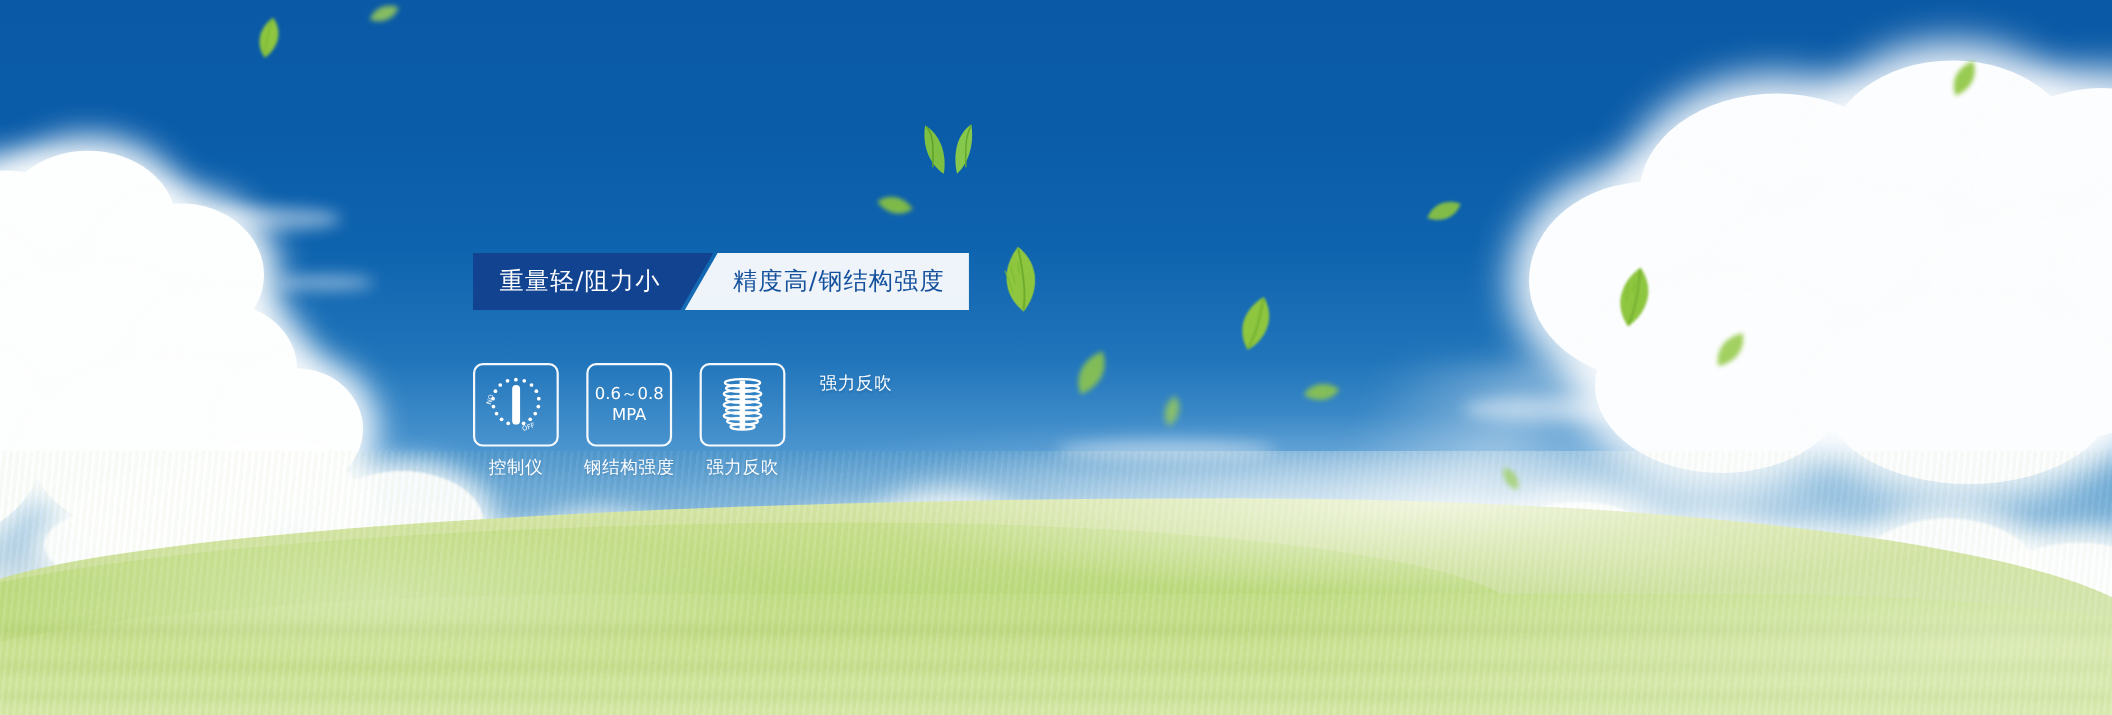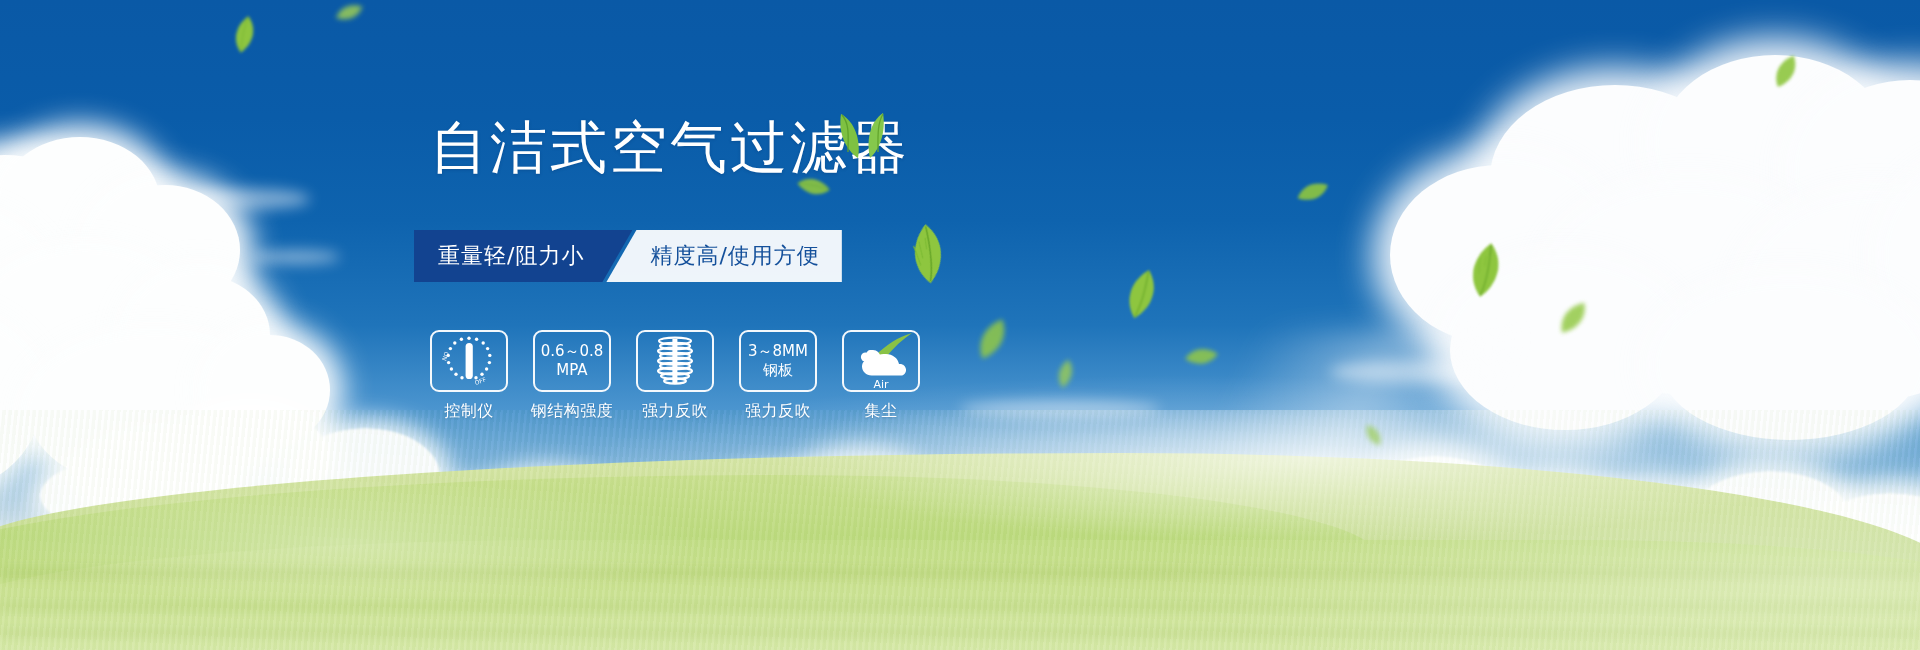--- a/index.html
+++ b/index.html
@@ -155,21 +155,21 @@
     position:absolute; left:430px; top:112px;
     font-size:57px; line-height:70px; letter-spacing:3px;
     color:#ffffff; font-weight:300; white-space:nowrap;
     font-family:"DejaVu Sans","Liberation Sans",sans-serif;
     text-shadow:0 1px 3px rgba(0,40,90,0.25);
   }
 
   .sprouts { position:absolute; left:828px; top:108px; width:70px; height:52px; }
 
   
-  .badge { position:absolute; left:414px; top:230px; height:52px; display:flex; }
+  .badge { position:absolute; left:430px; top:230px; height:52px; display:flex; }
   .badge-left {
     position:relative;
     background:#124390;
     padding:0 48px 0 24px;
     display:flex; align-items:center;
     font-size:22px; color:#ffffff; letter-spacing:1px;
     font-family:"DejaVu Sans","Liberation Sans",sans-serif;
     clip-path:polygon(0 0, 100% 0, calc(100% - 30px) 100%, 0 100%);
   }
   .badge-right {
@@ -179,21 +179,21 @@
     display:flex; align-items:center;
     font-size:22px; color:#14509b; letter-spacing:1px;
     font-family:"DejaVu Sans","Liberation Sans",sans-serif;
     clip-path:polygon(30px 0, 100% 0, 100% 100%, 0 100%);
   }
 
   
   .features { position:absolute; left:430px; top:330px; display:flex; gap:25px; }
   .feature { width:78px; display:flex; flex-direction:column; align-items:center; }
   .fbox {
-    width:78px; height:62px;
+    width:78px; height:76px;
     border:2px solid rgba(255,255,255,0.95);
     border-radius:9px;
     display:flex; align-items:center; justify-content:center;
     position:relative;
   }
   .fbox-text {
     color:#ffffff; font-size:15px; line-height:19px; text-align:center;
     letter-spacing:0px; font-weight:400;
     font-family:"DejaVu Sans","Liberation Sans",sans-serif;
   }
@@ -331,35 +331,34 @@
   </svg>
   <svg class="leaf" style="left:1770px;top:56px;width:32px;height:32px;transform:rotate(-20deg);filter:blur(1.8px);opacity:.9;" viewBox="0 0 40 40">
     <path d="M4 34 C4 14 20 4 36 4 C36 24 20 34 4 34 Z" fill="#8ec63f"></path>
   </svg>
   <svg class="leaf" style="left:1362px;top:424px;width:22px;height:22px;transform:rotate(100deg);filter:blur(2.6px);opacity:.7;" viewBox="0 0 40 40">
     <path d="M4 34 C4 14 20 4 36 4 C36 24 20 34 4 34 Z" fill="#9ccd55"></path>
   </svg>
 
   <div class="content">
 
-    <div class="title">自洁式空气过滤器</div>
 
     <svg class="sprouts" viewBox="0 0 70 52">
       <path d="M30 50 C18 42 10 26 13 6 C27 14 33 32 30 50 Z" fill="#7ec142"></path>
       <path d="M20 44 C20 30 22 16 14 7" stroke="#5fa12a" stroke-width="1.3" fill="none"></path>
       <path d="M42 50 C52 41 58 24 55 5 C42 14 38 32 42 50 Z" fill="#85c84c"></path>
       <path d="M50 44 C50 30 49 16 55 6" stroke="#63a62d" stroke-width="1.3" fill="none"></path>
     </svg>
 
     <div class="badge">
       <div class="badge-left">
         <span>重量轻/阻力小</span>
       </div>
       <div class="badge-right">
-        <span>精度高/使用方便</span>
+        <span>精度高/钢结构强度</span>
       </div>
     </div>
 
     <div class="features">
 
       <div class="feature">
         <div class="fbox">
           <svg width="62" height="56" viewBox="0 0 62 56">
             <g fill="#ffffff">
               <circle cx="31" cy="5.2" r="1.7"></circle>
@@ -414,40 +413,19 @@
                 <ellipse cx="27" cy="43" rx="14" ry="3.0"></ellipse>
                 <ellipse cx="27" cy="48" rx="11" ry="2.6"></ellipse>
               </g>
             </g>
           </svg>
         </div>
         <div class="fcap">强力反吹</div>
       </div>
 
       <div class="feature">
-        <div class="fbox">
-          <div class="fbox-text">
-            <div>3～8MM</div>
-            <div>钢板</div>
-          </div>
-        </div>
         <div class="fcap">强力反吹</div>
       </div>
 
-      <div class="feature">
-        <div class="fbox" style="overflow:hidden;">
-          <svg width="70" height="62" viewBox="0 0 70 62" style="margin-top:2px;">
-            <path d="M66 2 C52 6 40 14 30 24 L40 26 C48 16 57 8 66 2 Z" fill="#8ec63f" opacity="0.95"></path>
-            <g fill="#ffffff">
-              <path d="M27 19 C31 19 34 22 34.4 25.6 C37 24.4 40 25.8 40.8 28.4 L27 28.4 C22.4 28.4 20 25.6 20 23.4 C20 21 23 19 27 19 Z"></path>
-              <path d="M40 23 C46.6 23 52 27.4 53 33 C56.4 32.4 59.6 34.8 60 38.2 C60.4 41.6 58 44.6 54.6 44.6 L25.6 44.6 C20.2 44.6 16 40.4 16 35.6 C16 30.6 20.2 26.8 25.4 27.2 C27.4 24.6 33.4 23 40 23 Z"></path>
-              <circle cx="19.5" cy="26" r="4.6"></circle>
-              <circle cx="24.4" cy="22.2" r="3.2"></circle>
-            </g>
-            <text x="35" y="57" fill="#ffffff" font-size="11" text-anchor="middle" font-family="DejaVu Sans, sans-serif">Air</text>
-          </svg>
-        </div>
-        <div class="fcap">集尘</div>
-      </div>
 
     </div>
   </div>
 </div>
 
 </body></html>

